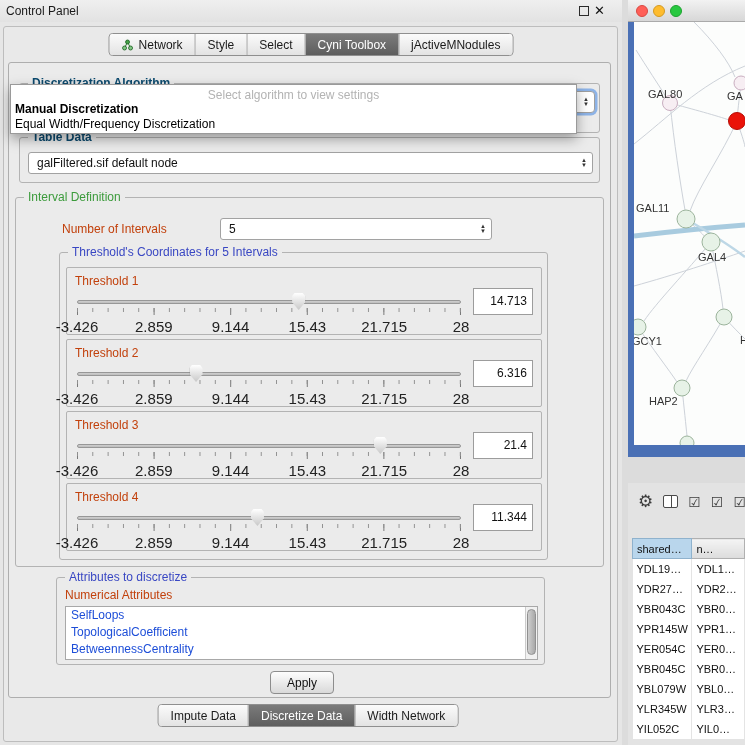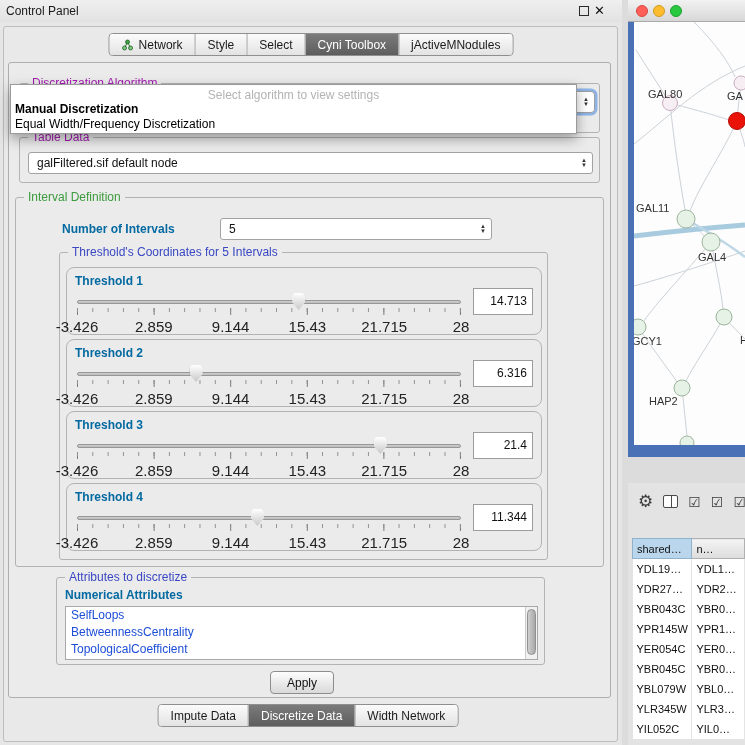--- a/index.html
+++ b/index.html
@@ -20,38 +20,38 @@
   .tab { display:flex; align-items:center; gap:5px; padding:0 12px; background:linear-gradient(#fbfbfb,#e3e3e3); border-left:1px solid #a8a8a8; color:#1a1a1a; white-space:nowrap; }
   .tab:first-child { border-left:none; }
   .tab.active { background:linear-gradient(#7b7b7b,#5e5e5e); color:#fff; }
 
   .cp-inner { position:absolute; left:8px; top:62px; width:603px; height:636px; border:1px solid #aeaeae; border-radius:3px; background:#ebebeb; }
 
   .group { position:absolute; border:1px solid #b3b3b3; border-radius:3px; }
   .group-title { position:absolute; top:-8px; left:8px; background:#ebebeb; padding:0 4px; white-space:nowrap; }
   .group-title.green { color:#3c9b3c; }
   .group-title.blue { color:#3947c3; }
-  .group-title.black { color:#a21caf; font-weight:normal; }
-  .bold-label { font-weight:bold; color:#0369a1; }
+  .group-title.black { color:#0c4a6e; font-weight:bold; }
+  .bold-label { font-weight:normal; color:#c2410c; }
 
   .algo-group { left:10px; top:20px; width:581px; height:50px; }
   .combo-fragment { position:absolute; left:554px; top:28px; width:32px; height:22px; background:#fff; border:1px solid #9f9f9f; border-radius:4px; box-shadow:0 0 0 2.5px rgba(110,160,230,.75); z-index:4; }
 
   .tabledata-group { left:10px; top:74px; width:581px; height:46px; }
   .combo { position:absolute; background:#fff; border:1px solid #a2a2a2; border-radius:3px; height:22px; }
   .combo .combo-text { position:absolute; left:8px; top:0; line-height:20px; white-space:nowrap; }
   .combo.wide { left:8px; top:14px; width:565px; }
   .stepper { position:absolute; right:5px; top:50%; transform:translateY(-50%); display:flex; flex-direction:column; align-items:center; font-size:6px; line-height:5px; color:#333; }
 
   .interval-group { left:6px; top:134px; width:589px; height:370px; }
   .intervals-label { position:absolute; left:46px; top:24px; }
   .intervals-combo { left:204px; top:20px; width:272px; }
   .thr-group { left:43px; top:54px; width:489px; height:308px; }
 
-  .thr-panel { position:absolute; left:6px; width:476px; height:68px; border:1px solid #b3b3b3; border-radius:8px; background:#ebebeb; }
+  .thr-panel { position:absolute; left:6px; width:476px; height:68px; border:1px solid #b3b3b3; border-radius:2px; background:#ebebeb; }
   .t1{top:14px} .t2{top:86px} .t3{top:158px} .t4{top:230px}
   .thr-panel .bold-label { position:absolute; left:8px; top:6px; }
   .thr-slider { position:absolute; left:10px; top:24px; right:80px; height:40px; }
   .track { position:absolute; left:0; right:0; top:8px; height:4px; background:linear-gradient(#cfcfcf,#bdbdbd); border:1px solid #979797; border-radius:2px; }
   .ticks-minor { position:absolute; left:0; right:0; top:16px; height:4px; background-image:linear-gradient(to right,#8f8f8f 0,#8f8f8f 1px,transparent 1px); background-size:4% 100%; background-repeat:repeat-x; border-right:1px solid #8f8f8f; }
   .ticks-major { position:absolute; left:0; right:0; top:16px; height:7px; background-image:linear-gradient(to right,#7a7a7a 0,#7a7a7a 1px,transparent 1px); background-size:20% 100%; background-repeat:repeat-x; border-right:1px solid #7a7a7a; }
   .thumb { position:absolute; top:1px; width:13px; height:17px; background:linear-gradient(#ffffff,#c8c8c8); clip-path:polygon(18% 0,82% 0,100% 18%,100% 55%,50% 100%,0 55%,0 18%); filter:drop-shadow(0 0 1px #777); }
   .scale-labels { position:absolute; left:0; right:0; top:26px; height:12px; }
   .scale-label { position:absolute; transform:translateX(-50%); font-size:15px; color:#222; white-space:nowrap; }
   .value-box { position:absolute; right:8px; top:20px; width:60px; height:27px; background:#fff; border:1px solid #9c9c9c; line-height:25px; text-align:right; padding-right:5px; }
@@ -249,22 +249,22 @@
             <div class="value-box">11.344</div>
           </div>
         </div>
       </div>
 
       <div class="group attr-group">
         <span class="group-title blue">Attributes to discretize</span>
         <span class="bold-label attr-label">Numerical Attributes</span>
         <div class="attr-list">
           <div class="attr-item">SelfLoops</div>
+          <div class="attr-item">TopologicalCoefficient</div>
           <div class="attr-item">BetweennessCentrality</div>
-          <div class="attr-item">TopologicalCoefficient</div>
           <div class="v-scrollbar">
             <div class="v-thumb"></div>
           </div>
         </div>
       </div>
 
       <button class="apply-btn">Apply</button>
     </div>
 
     <div class="tabbar bottom-tabbar">

